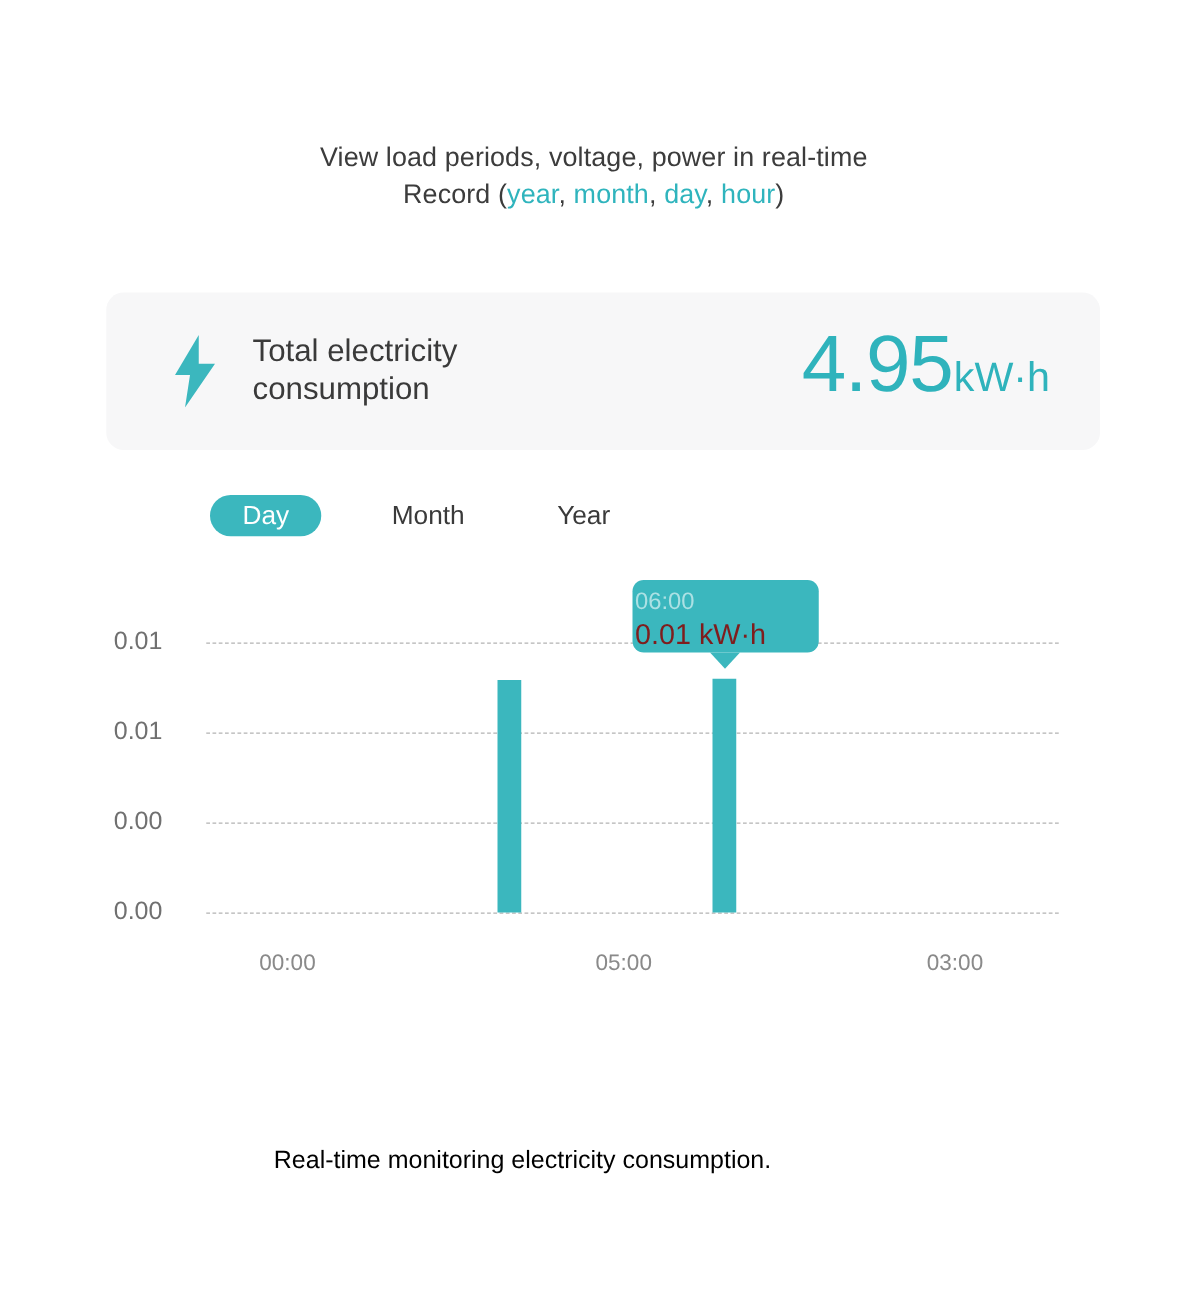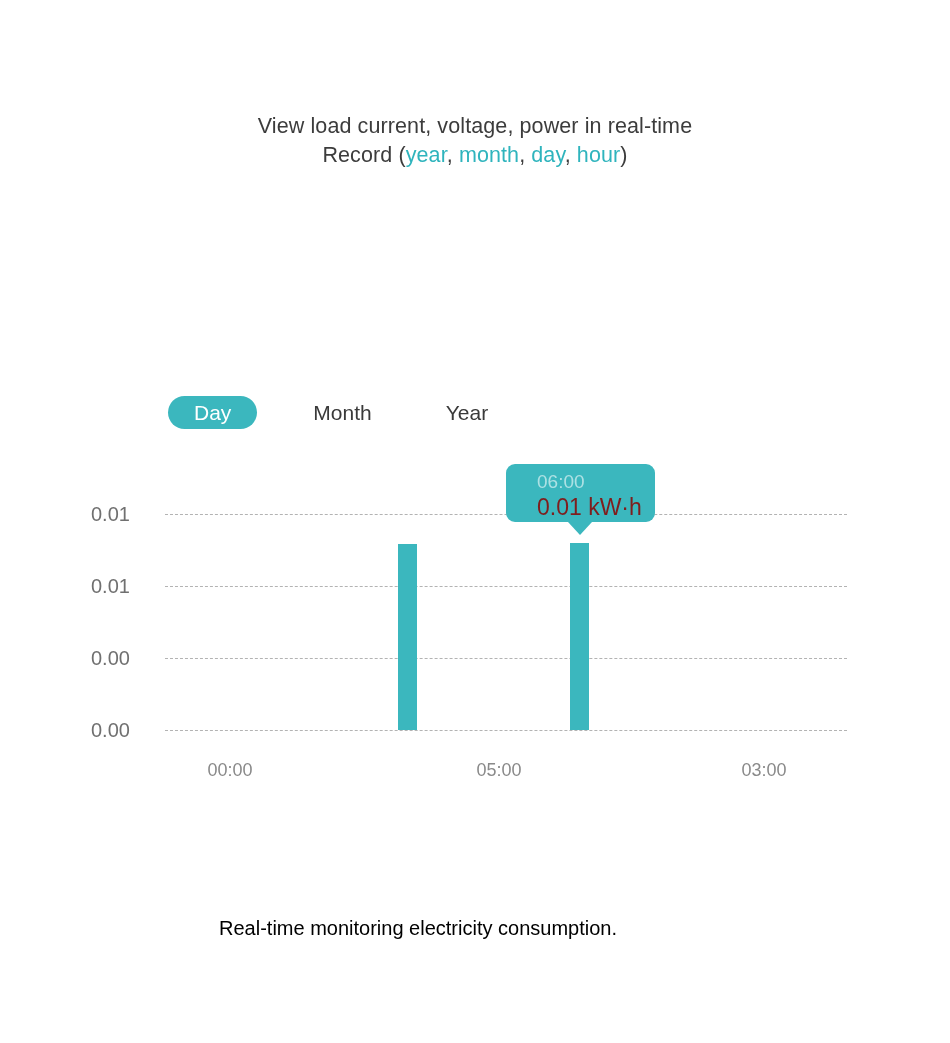--- a/index.html
+++ b/index.html
@@ -171,21 +171,21 @@
 
   
   .tooltip {
     position: absolute;
     left: 506px;
     top: 9px;       
     width: 149px;
     height: 58px;
     background: #3bb7be;
     border-radius: 9px;
-    padding: 7px 0 0 31px;
+    padding: 7px 0 0 2px;
   }
   .tooltip-time {
     font-size: 19px;
     line-height: 22px;
     color: rgba(255,255,255,.58);
   }
   .tooltip-value {
     font-size: 23px;
     line-height: 29px;
     color: #7f1d1d;
@@ -254,24 +254,34 @@
     font-size: 20px;
     color: #000000;
   }
 </style>
 </head>
 <body>
 
 <div class="page">
 
   <div class="header">
-    <div class="line">View load current, voltage, power in real-time</div>
+    <div class="line">View load periods, voltage, power in real-time</div>
     <div class="line"><span>Record (</span><span class="accent">year</span><span>, </span><span class="accent">month</span><span>, </span><span class="accent">day</span><span>, </span><span class="accent">hour</span><span>)</span></div>
   </div>
 
+  <div class="total-card">
+    <svg class="bolt-icon" viewBox="0 0 38 58">
+      <path d="M22 0 L3 32 L15 32 L11 58 L35 23 L22 23 Z" fill="#3bb7be"></path>
+    </svg>
+    <div class="total-label">Total electricity consumption</div>
+    <div class="total-value-wrap">
+      <span class="total-value">4.95</span>
+      <span class="total-unit">kW·h</span>
+    </div>
+  </div>
 
   <div class="tabs">
     <div class="tab active">Day</div>
     <div class="tab spaced">Month</div>
     <div class="tab spaced">Year</div>
   </div>
 
   <div class="chart">
 
     <div class="ylabels">

